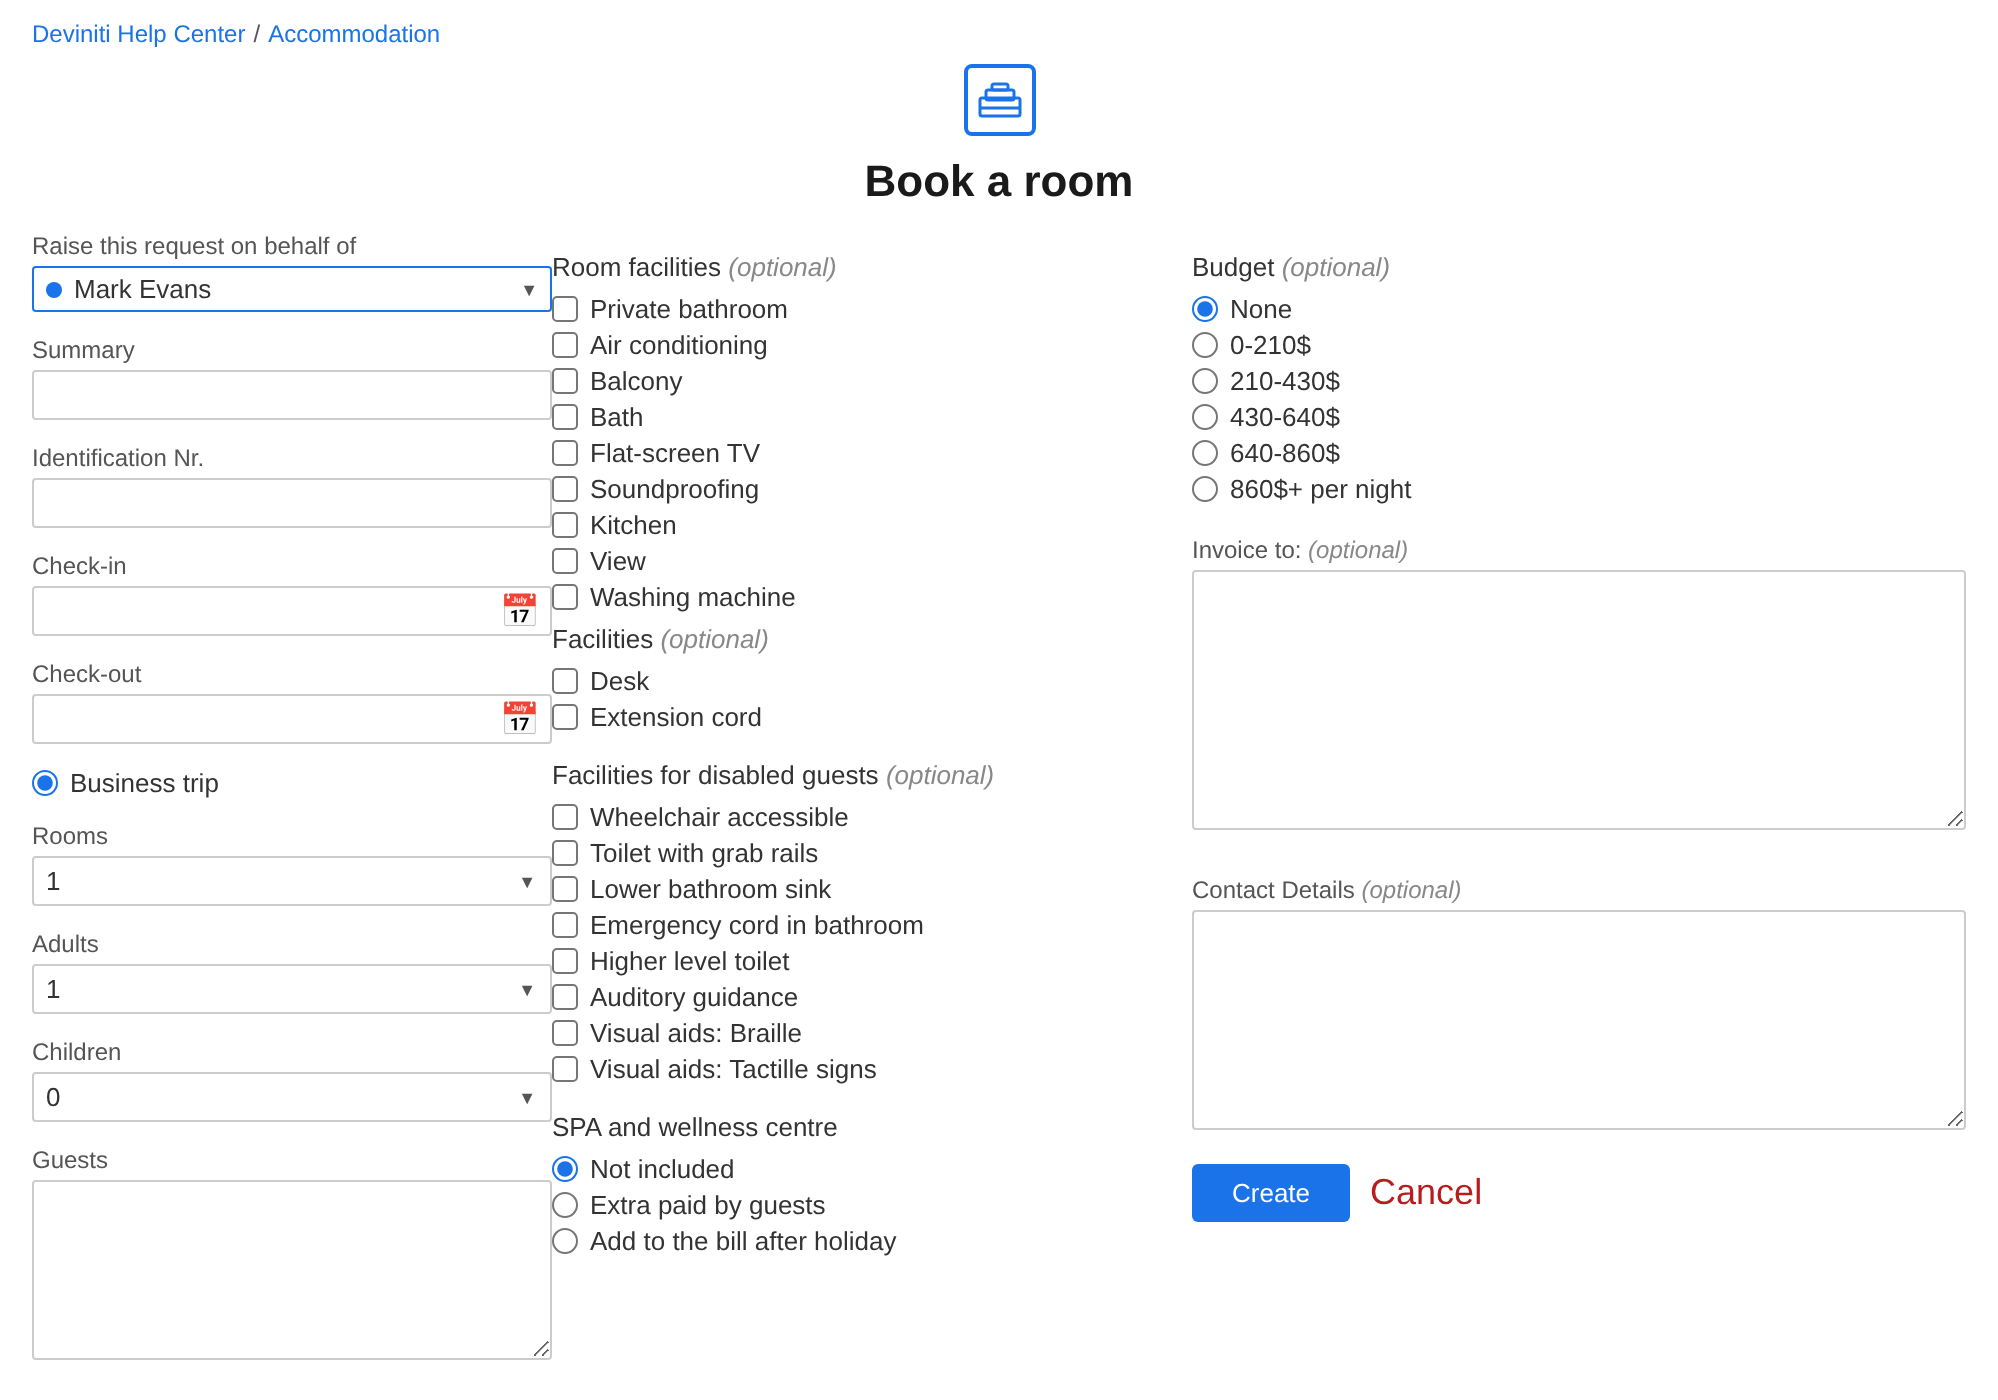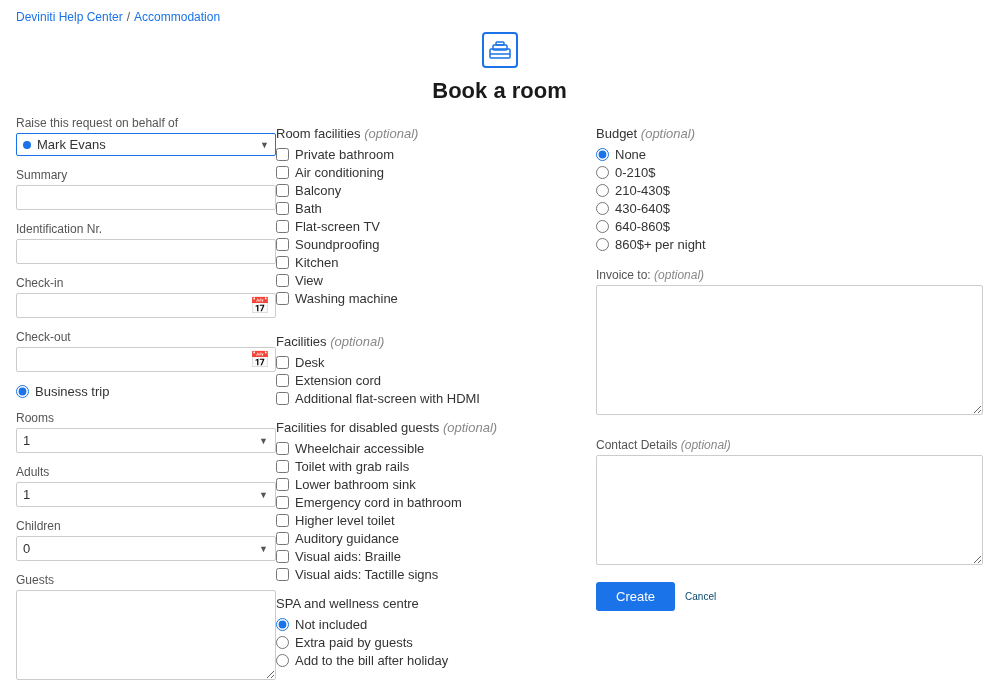--- a/index.html
+++ b/index.html
@@ -188,22 +188,22 @@
       border: none;
       padding: 7px 20px;
       font-size: 13px;
       border-radius: 3px;
       cursor: pointer;
       margin-right: 10px;
     }
     .btn-cancel {
       background: none;
       border: none;
-      color: #0c4a6e;
-      font-size: 10px;
+      color: #b91c1c;
+      font-size: 18px;
       cursor: pointer;
       text-align: center;
     }
     .btn-row {
       margin-top: 14px;
       display: flex;
       align-items: center;
     }
   </style>
 </head>
@@ -347,36 +347,32 @@
       <label class="checkbox-item">
         <input type="checkbox" style="">
         <span>View</span>
       </label>
       <label class="checkbox-item">
         <input type="checkbox" style="">
         <span>Washing machine</span>
       </label>
     </div>
 
-    <div class="section-label" style="margin-top:28px;">
+    <div class="section-label" style="margin-top:6px;">
       <span>Facilities</span>
       <span class="optional">(optional)</span>
     </div>
     <div class="checkbox-group">
       <label class="checkbox-item">
         <input type="checkbox" style="">
         <span>Desk</span>
       </label>
       <label class="checkbox-item">
         <input type="checkbox" style="">
         <span>Extension cord</span>
-      </label>
-      <label class="checkbox-item">
-        <input type="checkbox" style="">
-        <span>Additional flat-screen with HDMI</span>
       </label>
     </div>
 
     <div class="section-label" style="margin-top:14px;">
       <span>Facilities for disabled guests</span>
       <span class="optional">(optional)</span>
     </div>
     <div class="checkbox-group">
       <label class="checkbox-item">
         <input type="checkbox" style="">

